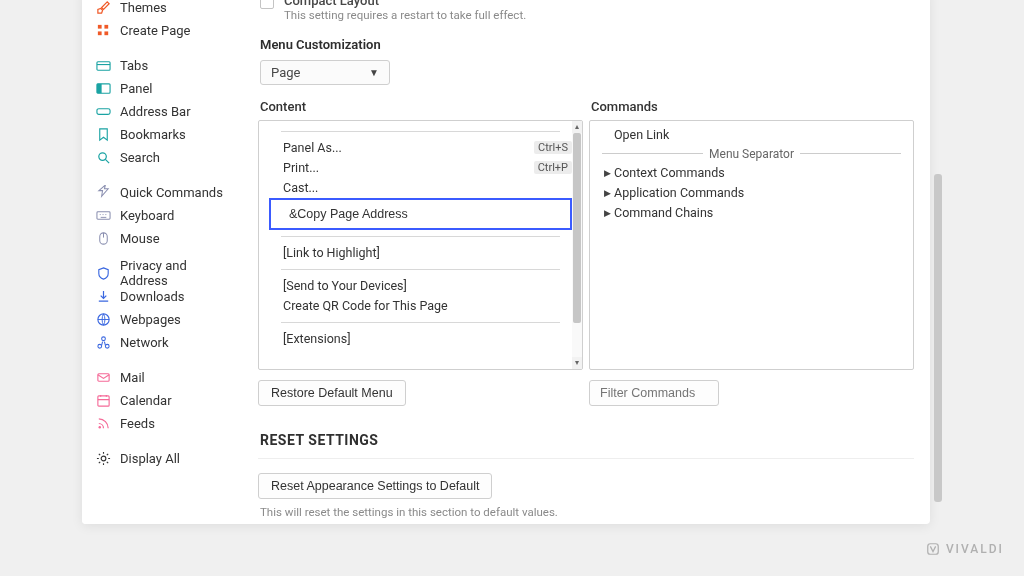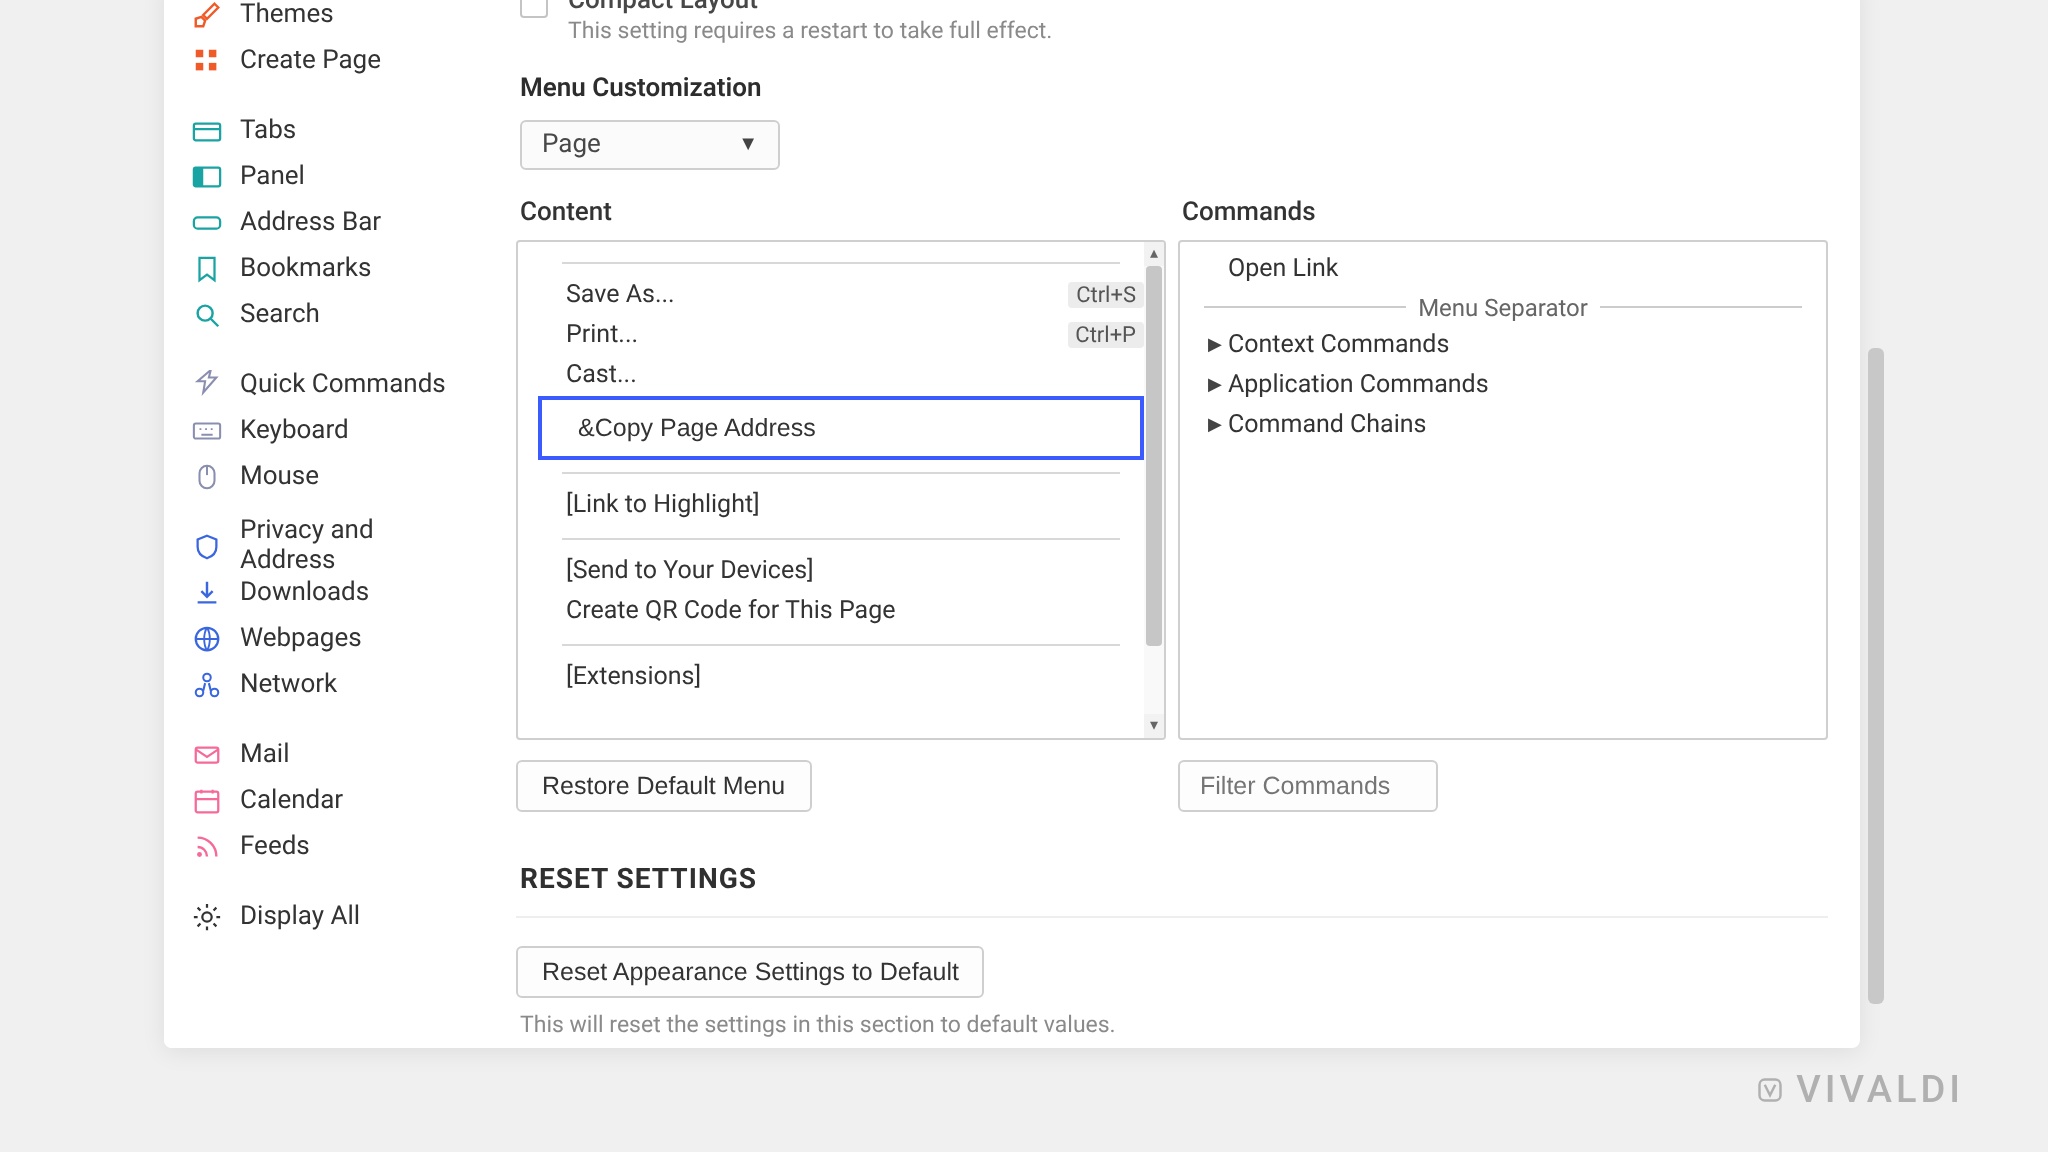--- a/index.html
+++ b/index.html
@@ -169,22 +169,22 @@
   .reset-sub { color:#8a8a8a; font-size:11.5px; margin-top:6px; margin-left:2px; }
   .scrollbar-fake {
     position:absolute; right:0; top:0; bottom:0; width:10px;
   }
   .scroll-arrow { height:12px; display:flex;align-items:center;justify-content:center;font-size:8px;color:#666;background:#f2f2f2;}
   .scroll-track{position:absolute;top:12px;bottom:12px;left:0;right:0;background:#f9f9f9;}
   .scroll-thumb{position:absolute;left:1px;right:1px;background:#c6c6c6;border-radius:2px;}
   .brand {
     position:absolute;
     bottom:20px;
-    right:42px;
-    font-size:19px;
+    right:20px;
+    font-size:12px;
     letter-spacing:2px;
     color:#b0b0b0;
     font-weight:500;
     display:flex;
     align-items:center;
     gap:6px;
   }
   .outer-scroll {
     position:absolute;
     right:82px;
@@ -402,21 +402,21 @@
     </div>
 
     <div class="two-col">
 
       <div class="col">
         <div class="col-label">Content</div>
         <div class="panel">
           <div class="panel-scroll">
             <div class="separator"></div>
             <div class="menu-row">
-              <span>Save As...</span>
+              <span>Panel As...</span>
               <span class="shortcut">Ctrl+S</span>
             </div>
             <div class="menu-row">
               <span>Print...</span>
               <span class="shortcut">Ctrl+P</span>
             </div>
             <div class="menu-row">
               <span>Cast...</span>
             </div>
             <div class="menu-row edit-mode">

